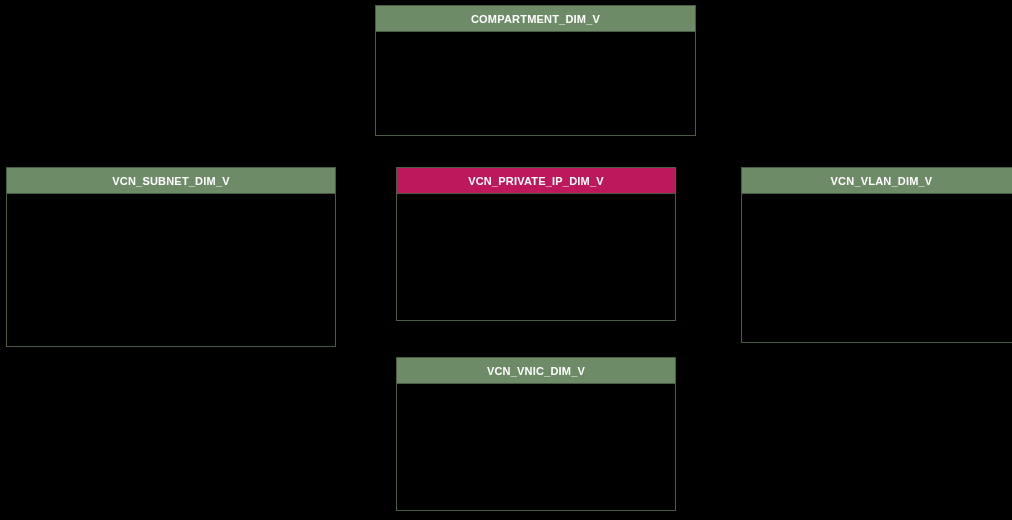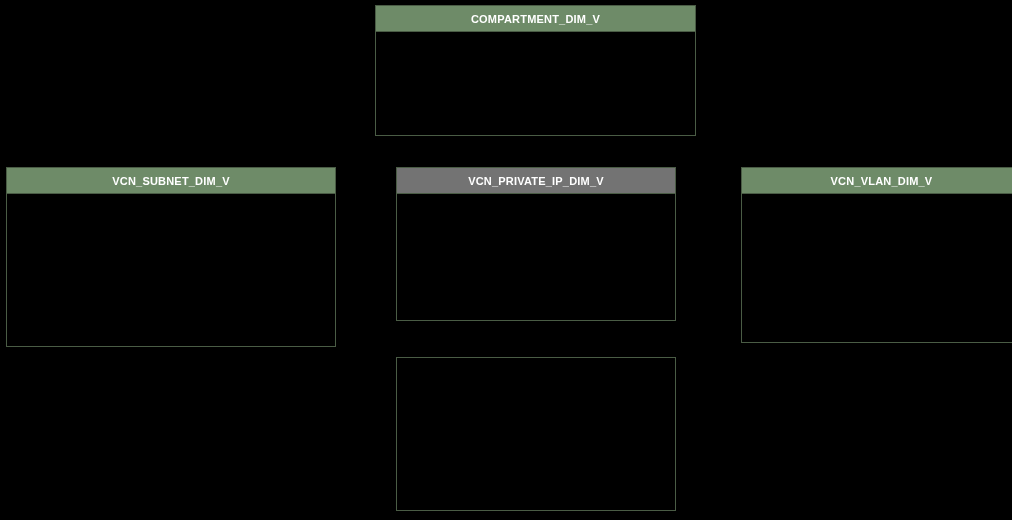--- a/index.html
+++ b/index.html
@@ -73,33 +73,36 @@
     </div>
     <div class="entity" style="left: 6px; top: 167px; width: 330px; height: 180px; border-color: rgb(74, 92, 69); background: rgb(0, 0, 0); gap: 17px;">
       <div class="entity-header" style="background: rgb(110, 139, 104); border-bottom-color: rgb(74, 92, 69);">
         <span class="entity-title" style="color: rgb(255, 255, 255);">VCN_SUBNET_DIM_V</span>
       </div>
       <div class="entity-body">
         <ul class="entity-columns"></ul>
       </div>
     </div>
     <div class="entity" style="left: 396px; top: 167px; width: 280px; height: 154px; border-color: rgb(74, 92, 69); background: rgb(0, 0, 0);">
-      <div class="entity-header" style="background: #737373; border-bottom-color: rgb(74, 92, 69);">
+      <div class="entity-header" style="background: #be185d; border-bottom-color: rgb(74, 92, 69);">
         <span class="entity-title" style="color: rgb(255, 255, 255);">VCN_PRIVATE_IP_DIM_V</span>
       </div>
       <div class="entity-body">
         <ul class="entity-columns"></ul>
       </div>
     </div>
     <div class="entity" style="left: 724px; top: 167px; width: 281px; height: 176px; border-color: rgb(74, 92, 69); background: #a3a3a3; margin-left: 17px;">
       <div class="entity-header" style="background: rgb(110, 139, 104); border-bottom-color: rgb(74, 92, 69);">
         <span class="entity-title" style="color: rgb(255, 255, 255);">VCN_VLAN_DIM_V</span>
       </div>
       <div class="entity-body">
         <ul class="entity-columns"></ul>
       </div>
     </div>
     <div class="entity" style="left: 396px; top: 357px; width: 280px; height: 154px; border-color: rgb(74, 92, 69); background: rgb(0, 0, 0);">
+      <div class="entity-header" style="background: rgb(110, 139, 104); border-bottom-color: rgb(74, 92, 69);">
+        <span class="entity-title" style="color: rgb(255, 255, 255);">VCN_VNIC_DIM_V</span>
+      </div>
       <div class="entity-body">
         <ul class="entity-columns"></ul>
       </div>
     </div>
   </div>
 
 </body></html>

